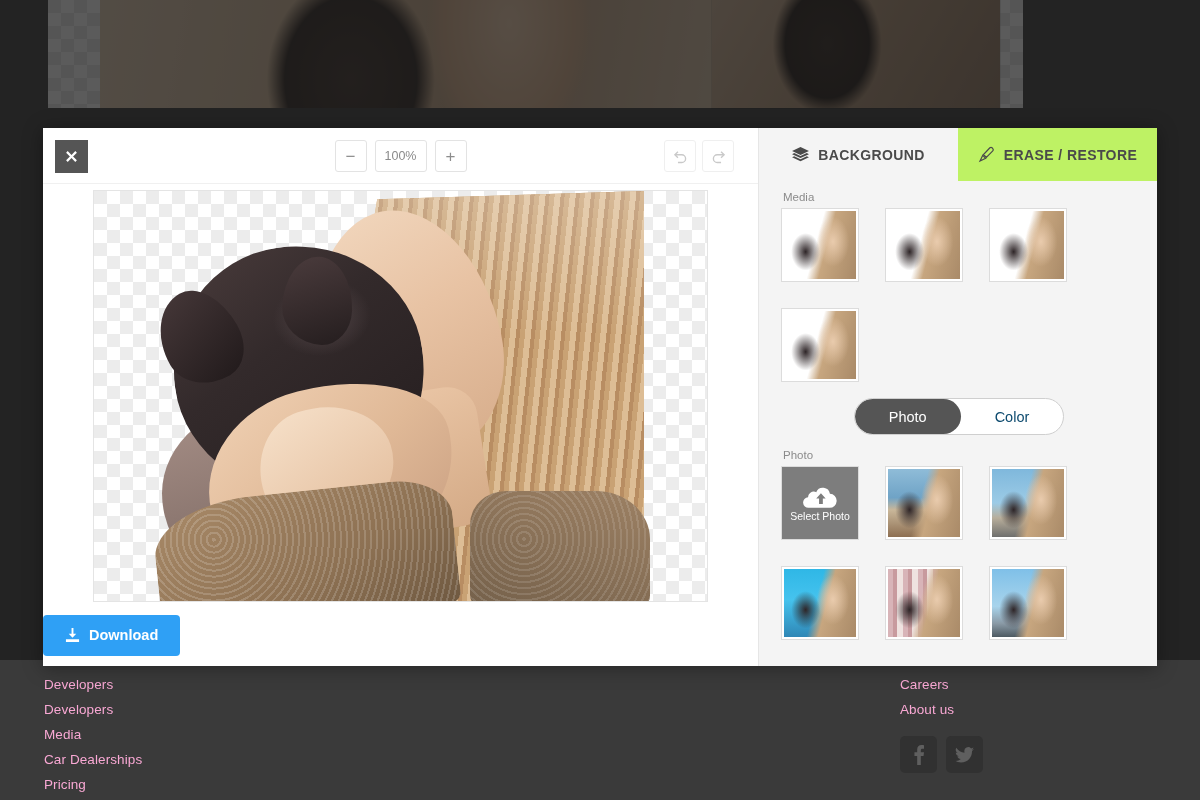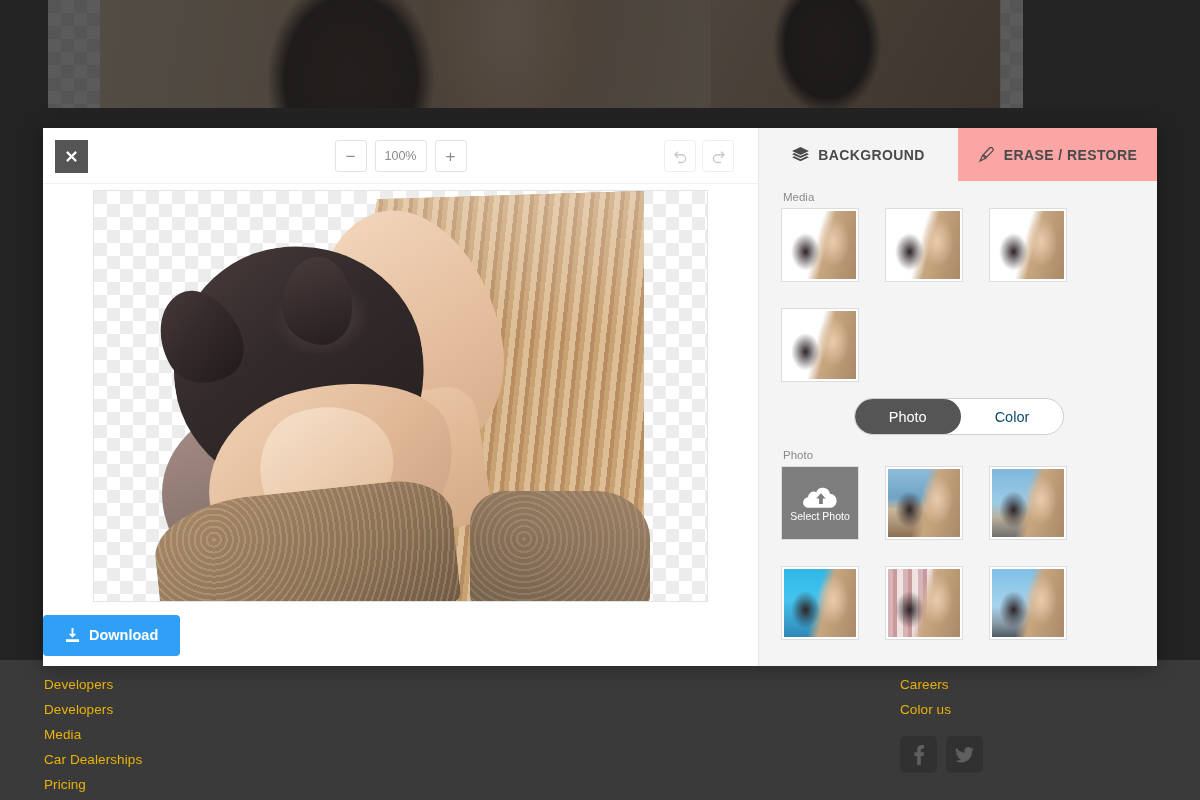--- a/index.html
+++ b/index.html
@@ -36,21 +36,21 @@
 
   
   #bg-footer{
     position:absolute; left:0; right:0; top:660px; bottom:0;
     background:#3a3a3a; z-index:3;
   }
   .footcol{ position:absolute; }
   #footcol-left{ left:44px; top:12px; }
   #footcol-right{ left:900px; top:12px; }
   .footlink{
-    display:block; color:#eab308; font-size:13.5px; line-height:25px;
+    display:block; color:#f9a8d4; font-size:13.5px; line-height:25px;
     text-decoration:none; letter-spacing:.1px;
   }
   .social-row{ margin-top:14px; display:flex; gap:9px; }
   .social-btn{
     width:37px; height:37px; border-radius:5px; background:#313131;
     display:flex; align-items:center; justify-content:center;
   }
   .social-btn svg{ fill:#5f5f5f; }
 
   
@@ -203,21 +203,21 @@
     border-left:1px solid #e6e6e6;
   }
   #panel-tabs{ display:flex; height:53px; flex:0 0 53px; background:#f4f4f4; }
   .ptab{
     flex:1; display:flex; align-items:center; justify-content:center; gap:9px;
     font-size:14px; font-weight:bold; color:#4a4a4a; letter-spacing:.4px;
     cursor:pointer; border:none; background:transparent;
     font-family:"Liberation Sans",sans-serif;
     text-align:right;
   }
-  .ptab.active{ background:#fca5a5; }
+  .ptab.active{ background:#bef264; }
   .ptab svg{ fill:#4a4a4a; }
   .ptab.brush svg{ fill:none; stroke:#4a4a4a; stroke-width:1.4; }
 
   #panel-body{
     flex:1; overflow:hidden; padding:10px 20px 0 22px; position:relative;
   }
   .sec-label{ font-size:11.5px; color:#8b8b8b; margin:0 0 5px 2px; }
 
   .thumb-grid{ display:flex; flex-wrap:wrap; gap:26px; }
   .thumb{
@@ -274,21 +274,21 @@
   <div class="footcol" id="footcol-left">
     <a class="footlink" href="#">Developers</a>
     <a class="footlink" href="#">Developers</a>
     <a class="footlink" href="#">Media</a>
     <a class="footlink" href="#">Car Dealerships</a>
     <a class="footlink" href="#">Pricing</a>
   </div>
 
   <div class="footcol" id="footcol-right">
     <a class="footlink" href="#">Careers</a>
-    <a class="footlink" href="#">Color us</a>
+    <a class="footlink" href="#">About us</a>
     <div class="social-row">
       <a class="social-btn" href="#">
         <svg width="12" height="20" viewBox="0 0 12 22">
             <path d="M8 22V12h3l.5-4H8V5.8C8 4.6 8.3 4 10 4h1.5V.2C11.2.15 10 0 8.7 0 5.9 0 4 1.7 4 4.9V8H1v4h3v10z"></path>
           </svg>
       </a>
       <a class="social-btn" href="#">
         <svg width="19" height="16" viewBox="0 0 24 20">
             <path d="M24 2.4c-.9.4-1.8.7-2.8.8 1-.6 1.8-1.6 2.2-2.7-1 .6-2 1-3.1 1.2A4.9 4.9 0 0 0 11.9 6c0 .4 0 .8.1 1.1A13.9 13.9 0 0 1 1.7.9 4.9 4.9 0 0 0 3.2 7.4c-.8 0-1.6-.2-2.2-.6 0 2.4 1.7 4.4 4 4.8-.4.1-.9.2-1.3.2-.3 0-.6 0-.9-.1.6 2 2.4 3.4 4.6 3.4A9.9 9.9 0 0 1 0 17.4a13.9 13.9 0 0 0 7.5 2.2c9.1 0 14-7.5 14-14v-.7c1-.7 1.8-1.6 2.5-2.5z"></path>
           </svg>

